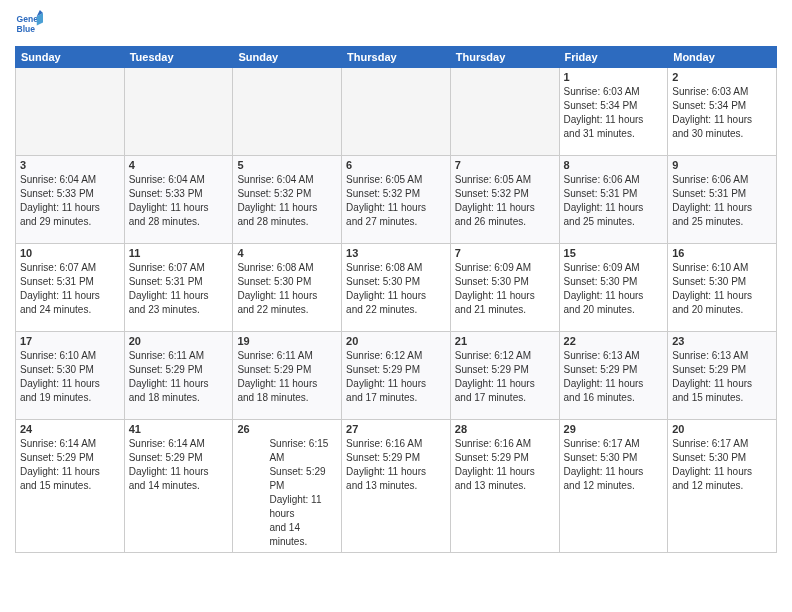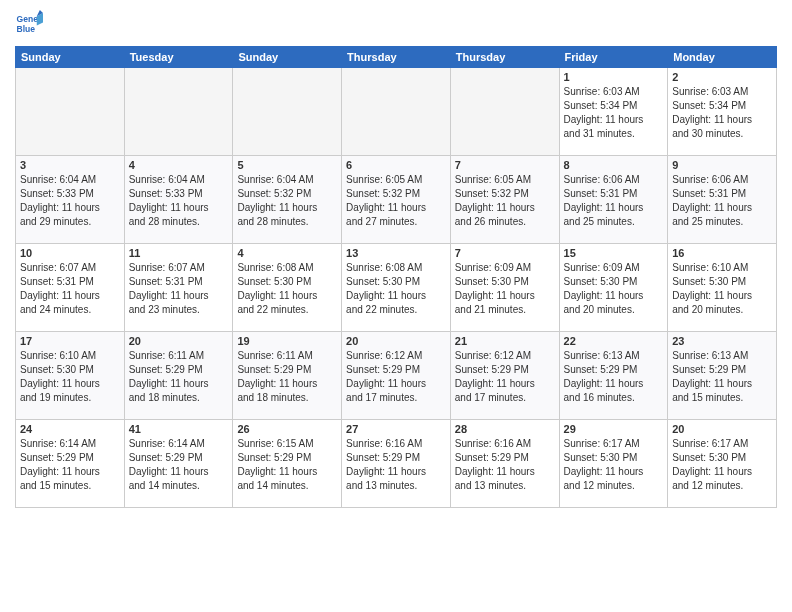--- a/index.html
+++ b/index.html
@@ -312,21 +312,21 @@
           </td>
           <td>
             <span class="day-number">41</span>
             <div class="day-info" style="white-space: pre-line;">Sunrise: 6:14 AM
 Sunset: 5:29 PM
 Daylight: 11 hours
 and 14 minutes.</div>
           </td>
           <td>
             <span class="day-number">26</span>
-            <div class="day-info" style="white-space: pre-line;">Sunrise: 6:15 AM
+            <div class="day-info" style="white-space: pre-line; margin-left: 32px;">Sunrise: 6:15 AM
 Sunset: 5:29 PM
 Daylight: 11 hours
 and 14 minutes.</div>
           </td>
           <td>
             <span class="day-number">27</span>
             <div class="day-info" style="white-space: pre-line;">Sunrise: 6:16 AM
 Sunset: 5:29 PM
 Daylight: 11 hours
 and 13 minutes.</div>

